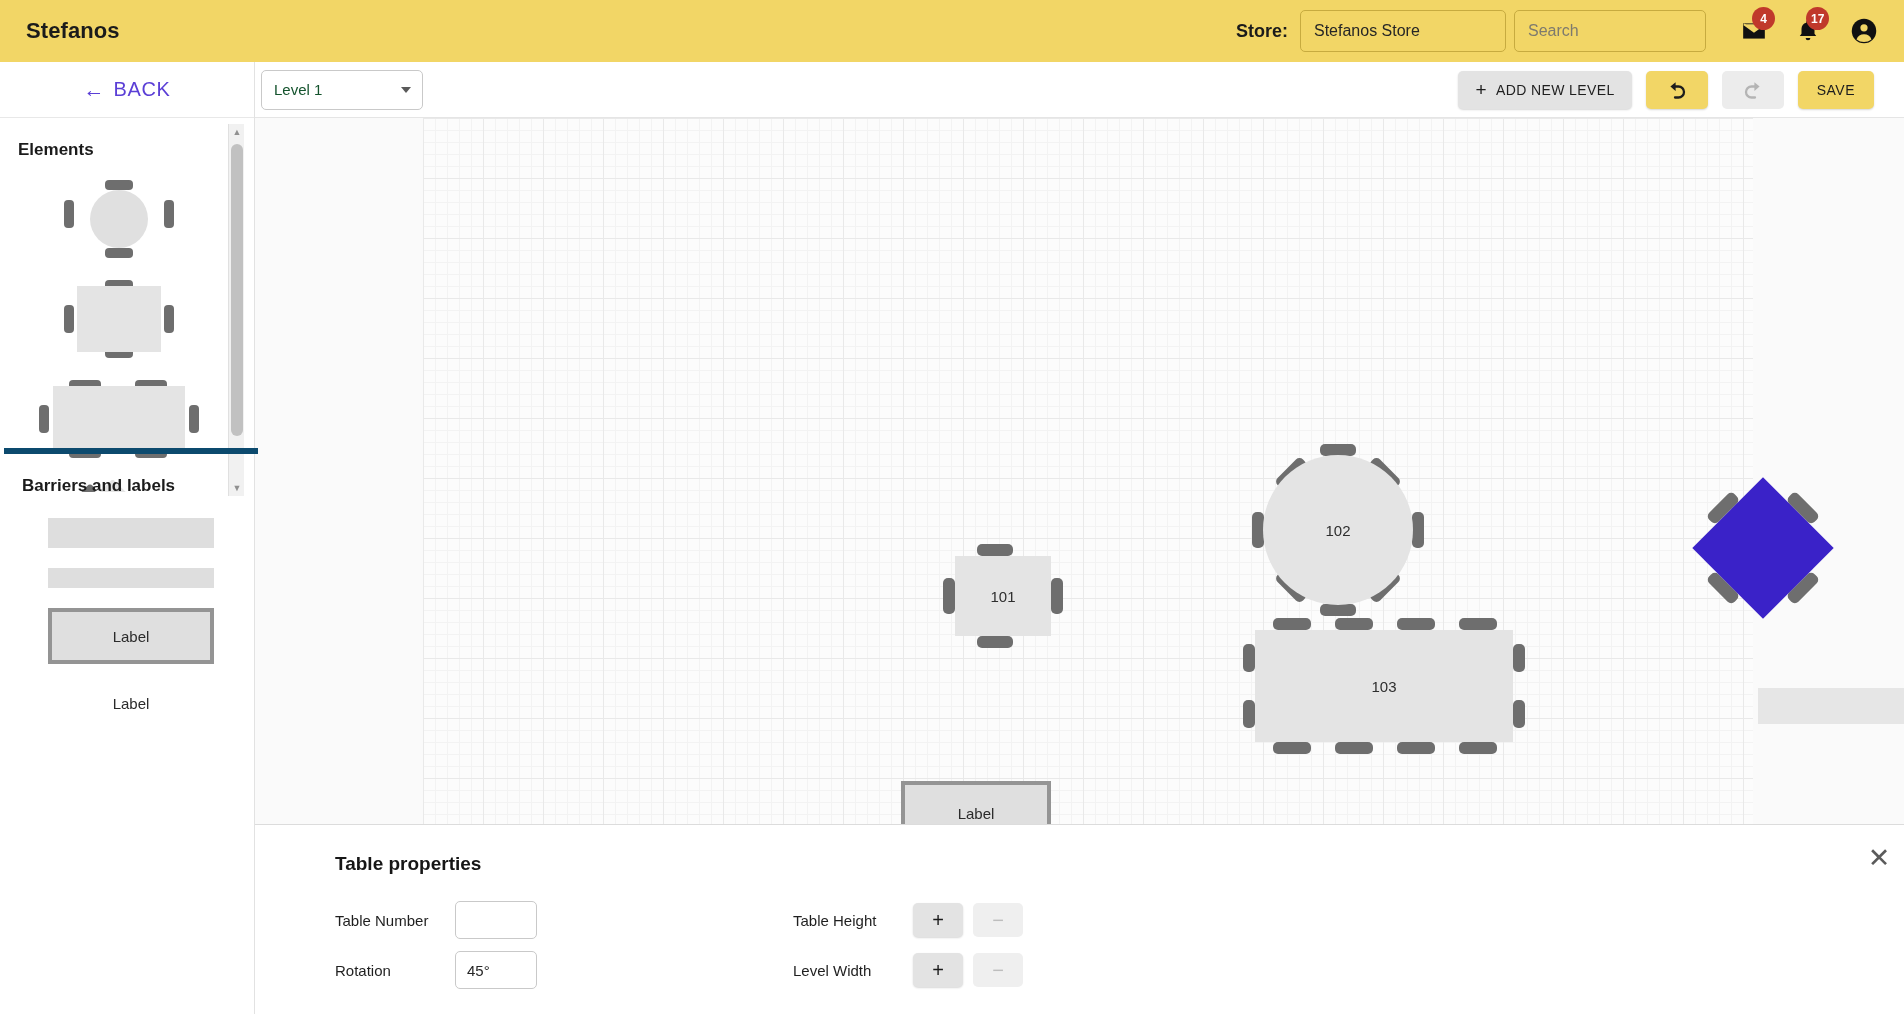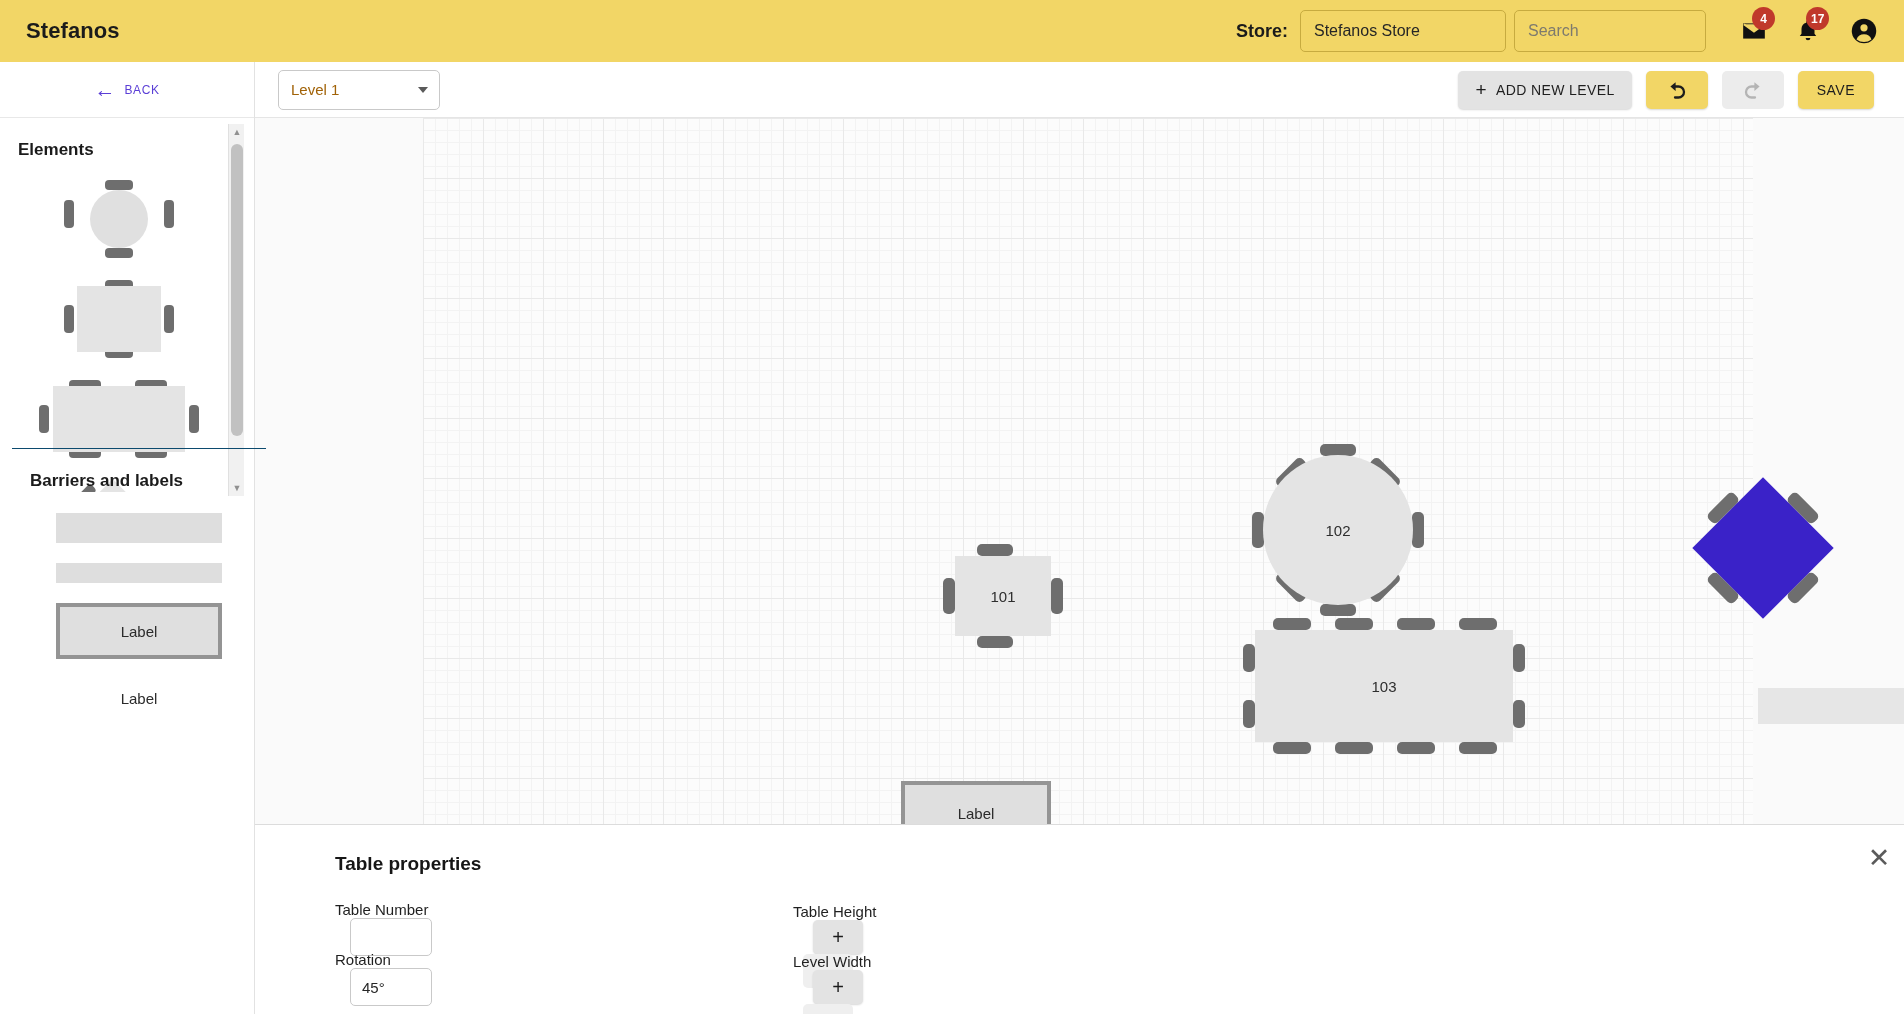--- a/index.html
+++ b/index.html
@@ -58,21 +58,21 @@
     position: absolute; left: 0; top: 62px;
     width: 255px; height: 952px;
     background: #fff; border-right: 1px solid #e2e2e2;
     z-index: 20;
   }
   #back-row {
     height: 56px; display: flex; align-items: center; justify-content: center;
     border-bottom: 1px solid #e8e8e8; cursor: pointer;
   }
   #back-arrow { color: #5b3fd6; font-size: 21px; margin-right: 9px; line-height: 1; }
-  #back-label { color: #5b3fd6; font-size: 12px; font-weight: 500; letter-spacing: .6px; }
+  #back-label { color: #5b3fd6; font-size: 20px; font-weight: 500; letter-spacing: .6px; }
 
   .panel-heading {
     font-size: 17px; font-weight: bold; color: #1b1b1b;
     padding: 22px 0 0 18px;
   }
 
   #elements-section { position: relative; height: 386px; }
   #elements-scroll {
     position: absolute; left: 0; top: 44px; width: 238px; height: 330px;
     overflow: hidden;
@@ -94,22 +94,22 @@
     color: #909090; font-size: 9px; cursor: pointer;
   }
   #sb-up { top: 0; }
   #sb-down { bottom: 0; }
   #sb-thumb {
     position: absolute; left: 2px; top: 20px; width: 12px; height: 292px;
     background: #c1c1c1; border-radius: 6px; cursor: grab;
   }
 
   #barriers-section {
-    position: absolute; top: 386px; left: 12px; width: 254px;
-    border-top: 1px solid #0c4a6e;
+    position: absolute; top: 386px; left: 4px; width: 254px;
+    border-top: 6px solid #0c4a6e;
   }
   #barriers-list {
     display: flex; flex-direction: column; align-items: center; gap: 20px;
     padding-top: 22px;
   }
   .barrier-a { width: 166px; height: 30px; background: #dedede; cursor: grab; }
   .barrier-b { width: 166px; height: 20px; background: #dedede; cursor: grab; }
   .label-box {
     width: 166px; height: 56px; background: #dfdfdf;
     border: 4px solid #949494;
@@ -123,24 +123,24 @@
   }
 
   
   #canvas-toolbar {
     position: absolute; left: 255px; top: 62px;
     width: 1649px; height: 56px; background: #fff;
     border-bottom: 1px solid #e5e5e5;
     display: flex; align-items: center; z-index: 15;
   }
   #level-select {
-    margin-left: 23px; width: 162px; height: 40px;
+    margin-left: 6px; width: 162px; height: 40px;
     border: 1px solid #c9c9c9; border-radius: 5px; background: #fff;
     display: flex; align-items: center; padding: 0 12px;
-    font-size: 15px; color: #a16207; cursor: pointer; position: relative;
+    font-size: 15px; color: #14532d; cursor: pointer; position: relative;
   }
   #level-caret {
     position: absolute; right: 11px; width: 0; height: 0;
     border-left: 5px solid transparent; border-right: 5px solid transparent;
     border-top: 6px solid #5a5a5a;
   }
   #toolbar-right { margin-left: auto; display: flex; align-items: center; gap: 14px; margin-right: 30px; }
   .btn {
     border: none; border-radius: 5px; cursor: pointer;
     font-family: "Liberation Sans", sans-serif;
@@ -203,21 +203,21 @@
   #props-title {
     position: absolute; left: 80px; top: 28px;
     font-size: 19px; font-weight: bold; color: #161616;
   }
   #props-close {
     position: absolute; right: 8px; top: 16px;
     width: 34px; height: 34px; display: flex; align-items: center;
     justify-content: center; color: #5b5b5b; font-size: 27px;
     cursor: pointer; line-height: 1;
   }
-  .field-row { position: absolute; display: flex; align-items: flex-start; flex-direction: column; }
+  .field-row { position: absolute; display: flex; align-items: center; }
   .field-label { font-size: 15px; color: #1f1f1f; }
   .text-input {
     height: 38px; width: 82px; border: 1px solid #c9c9c9; border-radius: 5px;
     background: #fff; font-family: "Liberation Sans", sans-serif;
     font-size: 15px; color: #262626; padding: 0 11px; outline: none;
   }
   .step-btn {
     width: 50px; height: 34px; border: none; border-radius: 5px;
     font-size: 20px; line-height: 1; cursor: pointer;
     display: flex; align-items: center; justify-content: center;

